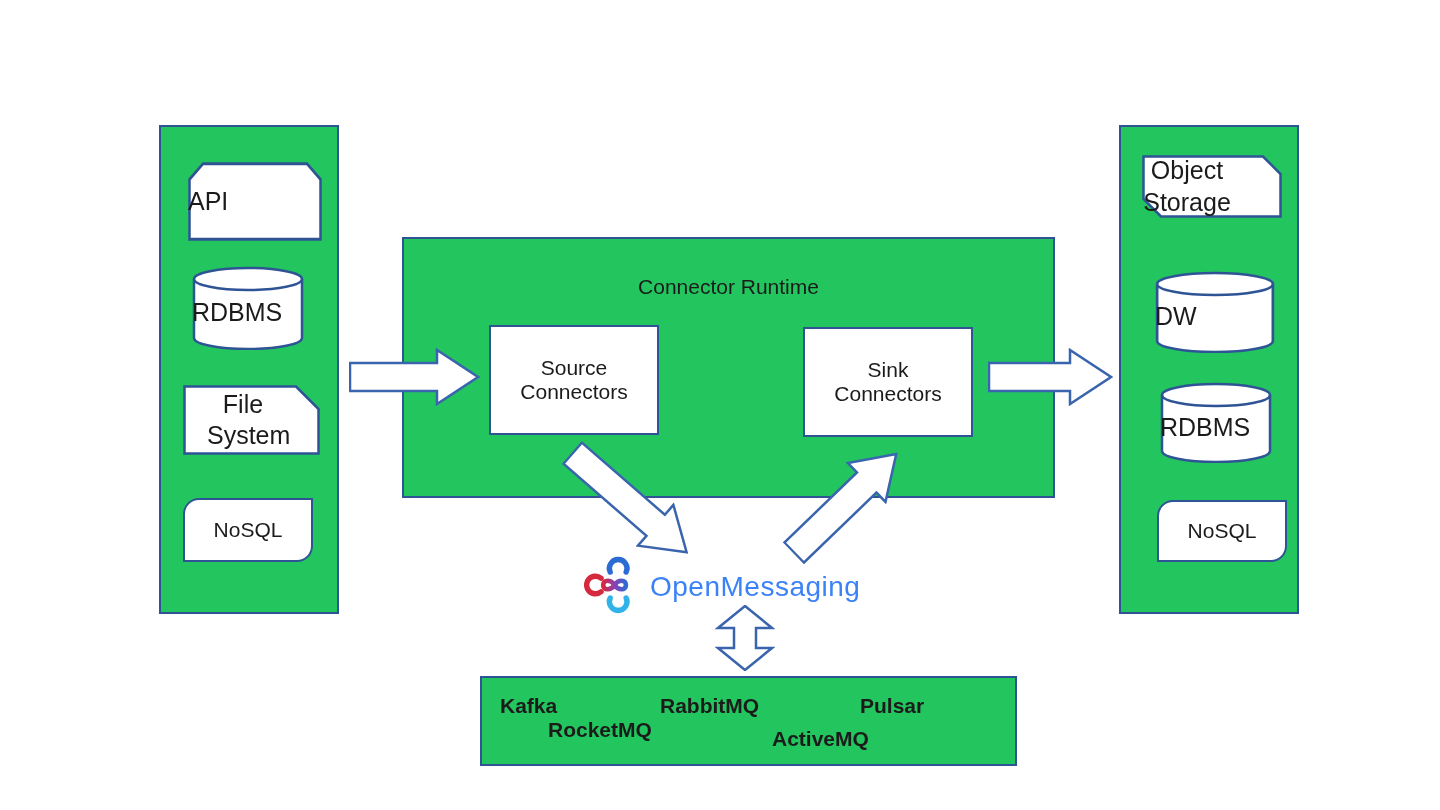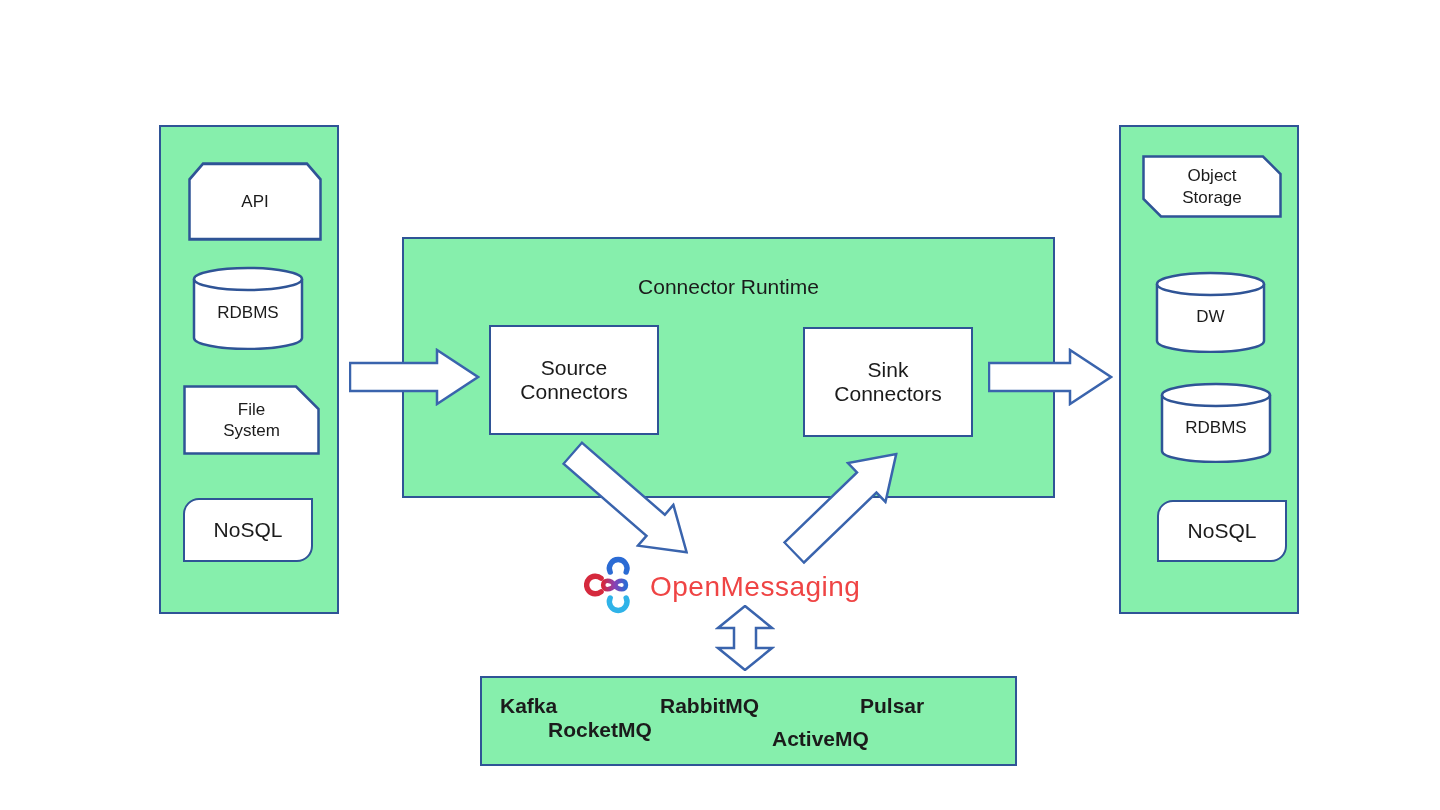--- a/index.html
+++ b/index.html
@@ -1,31 +1,31 @@
 <!DOCTYPE html>
 <html><head>
 <meta charset="utf-8">
 <style>
   html,body{margin:0;padding:0;background:#fff;}
   #canvas{
     position:relative;width:1440px;height:810px;background:#ffffff;overflow:hidden;
     font-family:"Liberation Sans","DejaVu Sans",sans-serif;color:#1b1b1b;
   }
   .abs{position:absolute;}
-  .panel{border:2.5px solid #2F5496;background:#86efac;}
+  .panel{border:2.5px solid #2F5496;background:#22c55e;}
   .rectnode{border:2.5px solid #2F5496;background:#fff;display:flex;align-items:center;justify-content:center;text-align:center;font-size:21px;}
   .nosql{border-radius:16px 0 16px 0;}
-  .shape-node{display:flex;align-items:center;justify-content:center;text-align:center;font-size:17px;}
+  .shape-node{display:flex;align-items:center;justify-content:flex-start;text-align:center;font-size:25px;}
   .shape-node svg{position:absolute;left:0;top:0;width:100%;height:100%;}
   .shape-node .lbl{position:relative;z-index:2;line-height:1.25;}
   .cyl .lbl{margin-top:10px;}
   .runtime-title{position:absolute;left:0;top:36px;width:100%;text-align:center;font-size:21px;}
   .arrow{z-index:3;}
   .mq-label{position:absolute;font-size:21px;white-space:nowrap;}
-  .logo-text{font-size:28px;color:#ef4444;letter-spacing:0.5px;white-space:nowrap;}
+  .logo-text{font-size:28px;color:#3b82f6;letter-spacing:0.5px;white-space:nowrap;}
   .narrow{display:inline-block;}
 </style>
 </head>
 <body>
 
 <div id="canvas">
 
   <div class="abs panel" style="left:159px;top:125px;width:176px;height:485px;"></div>
 
   <div class="abs shape-node" style="left:188px;top:162px;width:134px;height:79px;">
@@ -40,21 +40,21 @@
       <path d="M2 13 v59 a54 11 0 0 0 108 0 v-59" fill="#ffffff" stroke="#2F5496" stroke-width="2.5"></path>
       <ellipse cx="56" cy="13" rx="54" ry="11" fill="#ffffff" stroke="#2F5496" stroke-width="2.5"></ellipse>
     </svg>
     <span class="lbl">RDBMS</span>
   </div>
 
   <div class="abs shape-node" style="left:183px;top:385px;width:137px;height:70px;">
     <svg viewBox="0 0 137 70" preserveAspectRatio="none">
       <path d="M1.5 1.5 H113 L135.5 24 V68.5 H1.5 Z" fill="#ffffff" stroke="#2F5496" stroke-width="2.5"></path>
     </svg>
-    <span class="lbl narrow" style="width:72px;">File System</span>
+    <span class="lbl narrow" style="width:72px;margin-left:24px;">File System</span>
   </div>
 
   <div class="abs rectnode nosql" style="left:183px;top:498px;width:126px;height:60px;">
     <span>NoSQL</span>
   </div>
 
   <div class="abs panel" style="left:402px;top:237px;width:649px;height:257px;z-index:1;">
     <div class="runtime-title">Connector Runtime</div>
   </div>
 
@@ -111,21 +111,21 @@
 
   <div class="abs panel" style="left:1119px;top:125px;width:176px;height:485px;"></div>
 
   <div class="abs shape-node" style="left:1142px;top:155px;width:140px;height:63px;">
     <svg viewBox="0 0 140 63" preserveAspectRatio="none">
       <path d="M1.5 1.5 H121 L138.5 19 V61.5 H19 L1.5 44 Z" fill="#ffffff" stroke="#2F5496" stroke-width="2.5"></path>
     </svg>
     <span class="lbl narrow" style="width:90px;">Object Storage</span>
   </div>
 
-  <div class="abs shape-node cyl" style="left:1155px;top:271px;width:111px;height:82px;">
+  <div class="abs shape-node cyl" style="left:1155px;top:271px;width:120px;height:82px;">
     <svg viewBox="0 0 112 82" preserveAspectRatio="none">
       <path d="M2 13 v57 a54 11 0 0 0 108 0 v-57" fill="#ffffff" stroke="#2F5496" stroke-width="2.5"></path>
       <ellipse cx="56" cy="13" rx="54" ry="11" fill="#ffffff" stroke="#2F5496" stroke-width="2.5"></ellipse>
     </svg>
     <span class="lbl">DW</span>
   </div>
 
   <div class="abs shape-node cyl" style="left:1160px;top:382px;width:112px;height:81px;">
     <svg viewBox="0 0 112 81" preserveAspectRatio="none">
       <path d="M2 13 v56 a54 11 0 0 0 108 0 v-56" fill="#ffffff" stroke="#2F5496" stroke-width="2.5"></path>

